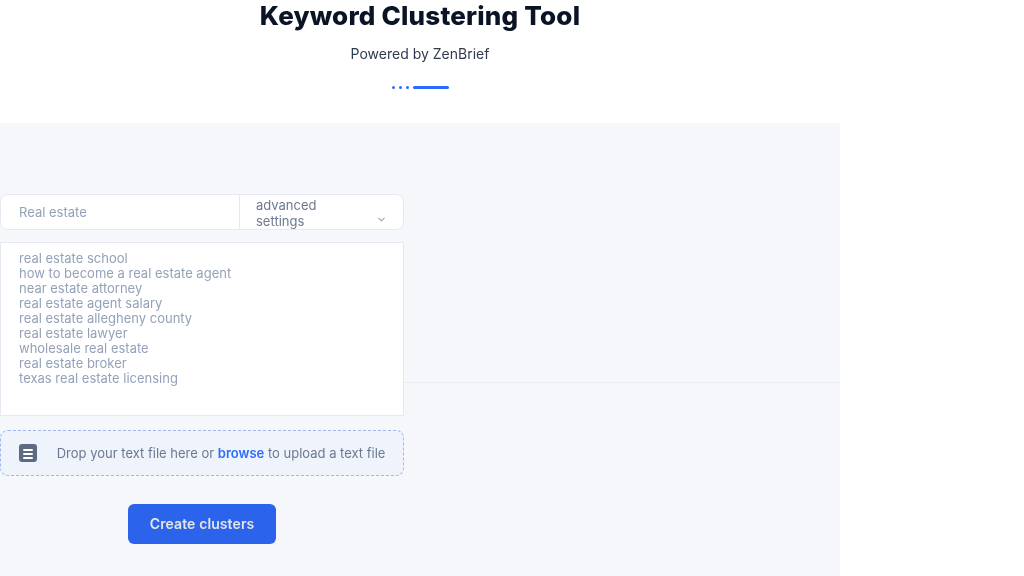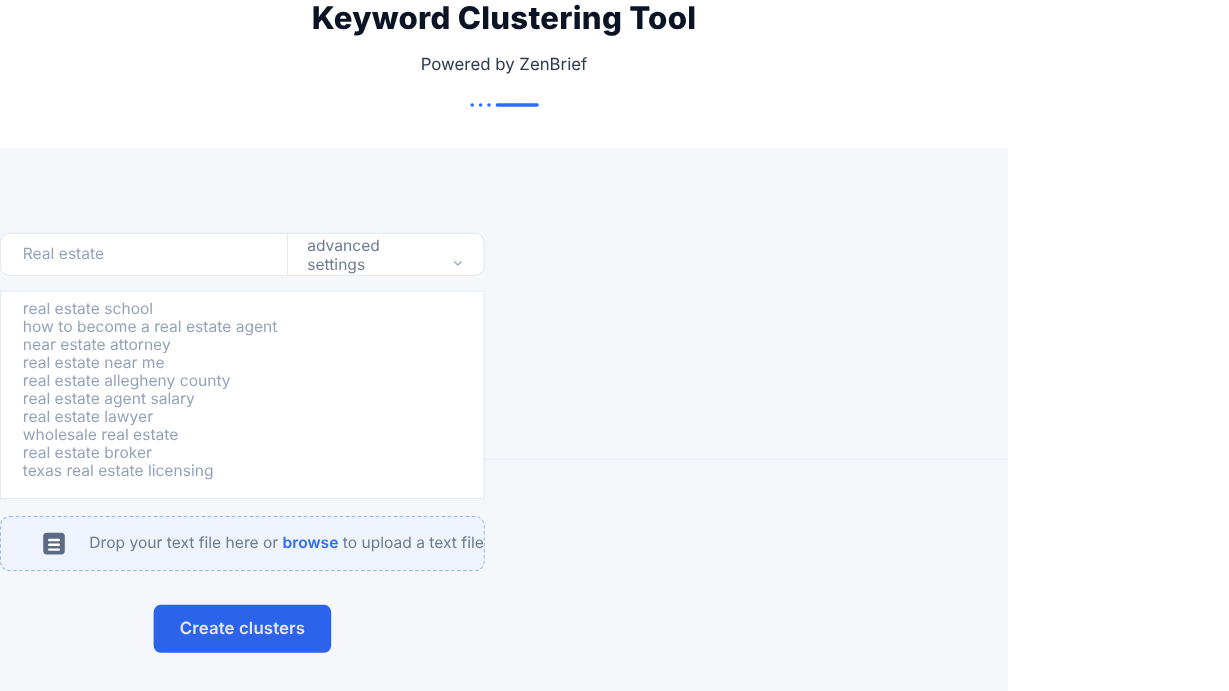--- a/index.html
+++ b/index.html
@@ -27,21 +27,21 @@
   .panel{width:612px}
   .row1{display:flex;gap:0;background:var(--card);border:1px solid var(--border);border-radius:8px;overflow:hidden;height:36px}
   .query{flex:1;border:none;outline:none;padding:0 18px;font-size:13px;color:var(--text);}
   .query::placeholder{color:var(--text)}
   .vline{width:1px;background:var(--border)}
   .adv{display:flex;align-items:flex-end;gap:8px;padding:0 16px;cursor:pointer}
   .adv span.label{font-size:13px;color:var(--muted);}
   .chev{color:#9aa7bb}
   .listcard{margin-top:12px;background:var(--card);border:1px solid var(--border);border-radius:0;padding:8px 18px 10px 18px;height:174px;overflow:hidden}
   .kw{font-size:13px;line-height:15px;color:var(--text);margin:0;white-space:nowrap}
-  .drop{margin-top:14px;border:1.5px dashed var(--drop-border);background:var(--drop-bg);border-radius:8px;height:46px;display:flex;align-items:center;justify-content:flex-end;gap:20px;cursor:pointer}
+  .drop{margin-top:14px;border:1.5px dashed var(--drop-border);background:var(--drop-bg);border-radius:8px;height:46px;display:flex;align-items:center;justify-content:center;gap:20px;cursor:pointer}
   .drop .ficon{width:18px;height:18px;border-radius:3px;background:#5c6b82;position:relative}
   .drop .ficon::before,.drop .ficon::after{content:"";position:absolute;left:4px;right:4px;height:2px;background:#fff;border-radius:1px}
   .drop .ficon::before{top:5px}
   .drop .ficon::after{top:9px;box-shadow:0 4px 0 #fff}
   .drop-text{font-size:13px;color:var(--muted)}
   .drop-text .lnk{color:var(--blue);font-weight:600}
   .cta-row{display:flex;justify-content:center;margin-top:28px}
   .cta{background:var(--blue-600);color:#e5e5e5;border:none;border-radius:6px;height:40px;padding:0 22px;font-size:14px;font-weight:600;cursor:pointer;letter-spacing:.1px}
   .hr{width:660px;height:1px;background:#e8ecf3;margin:28px auto 0 auto}
 </style>
@@ -72,23 +72,22 @@
                 <polyline points="6 9 12 15 18 9"></polyline>
               </svg>
           </span>
         </div>
       </div>
 
       <div class="listcard">
         <p class="kw">real estate school</p>
         <p class="kw">how to become a real estate agent</p>
         <p class="kw">near estate attorney</p>
-        <p class="kw">real estate near me</p>
+        <p class="kw">real estate agent salary</p>
         <p class="kw">real estate allegheny county</p>
-        <p class="kw">real estate agent salary</p>
         <p class="kw">real estate lawyer</p>
         <p class="kw">wholesale real estate</p>
         <p class="kw">real estate broker</p>
         <p class="kw">texas real estate licensing</p>
       </div>
 
       <div class="drop">
         <span class="ficon"></span>
         <span class="drop-text">
           <span>Drop your text file here or </span><span class="lnk">browse</span><span> to upload a text file</span>

